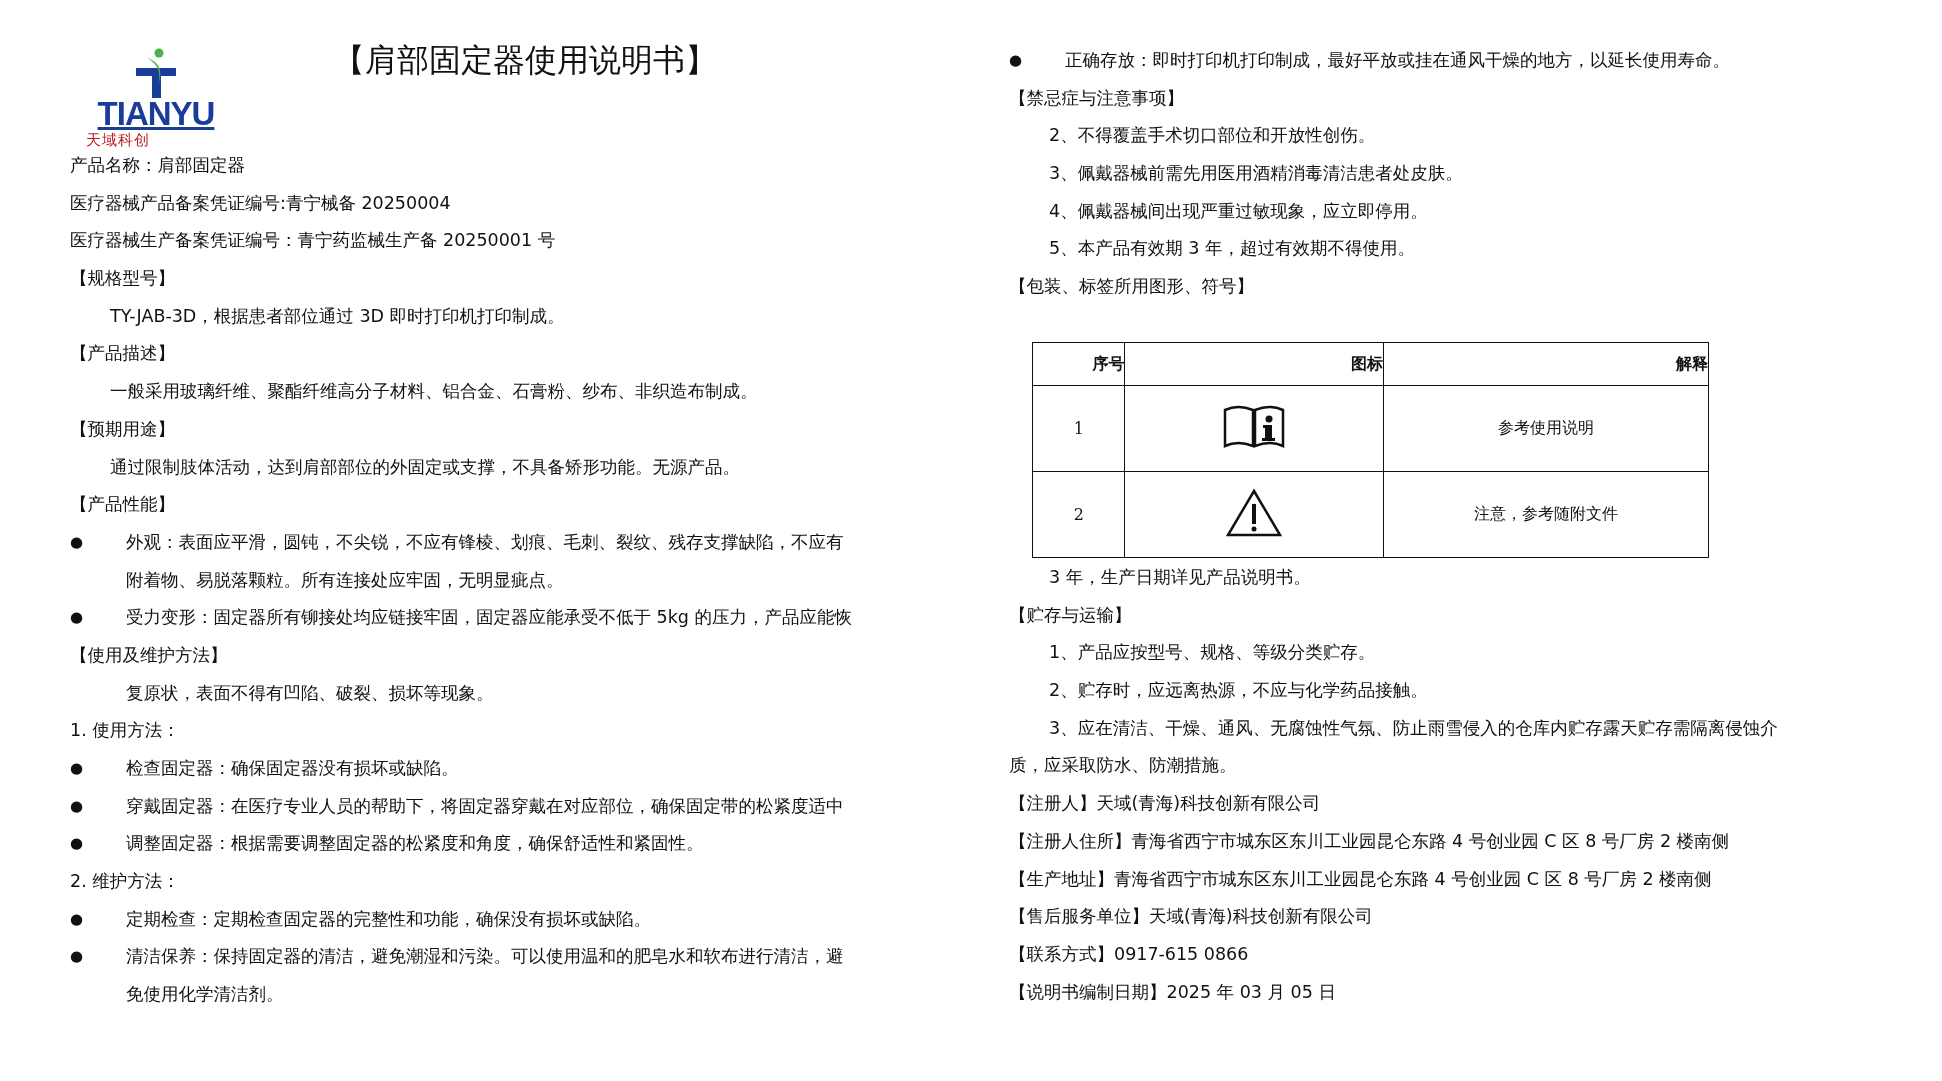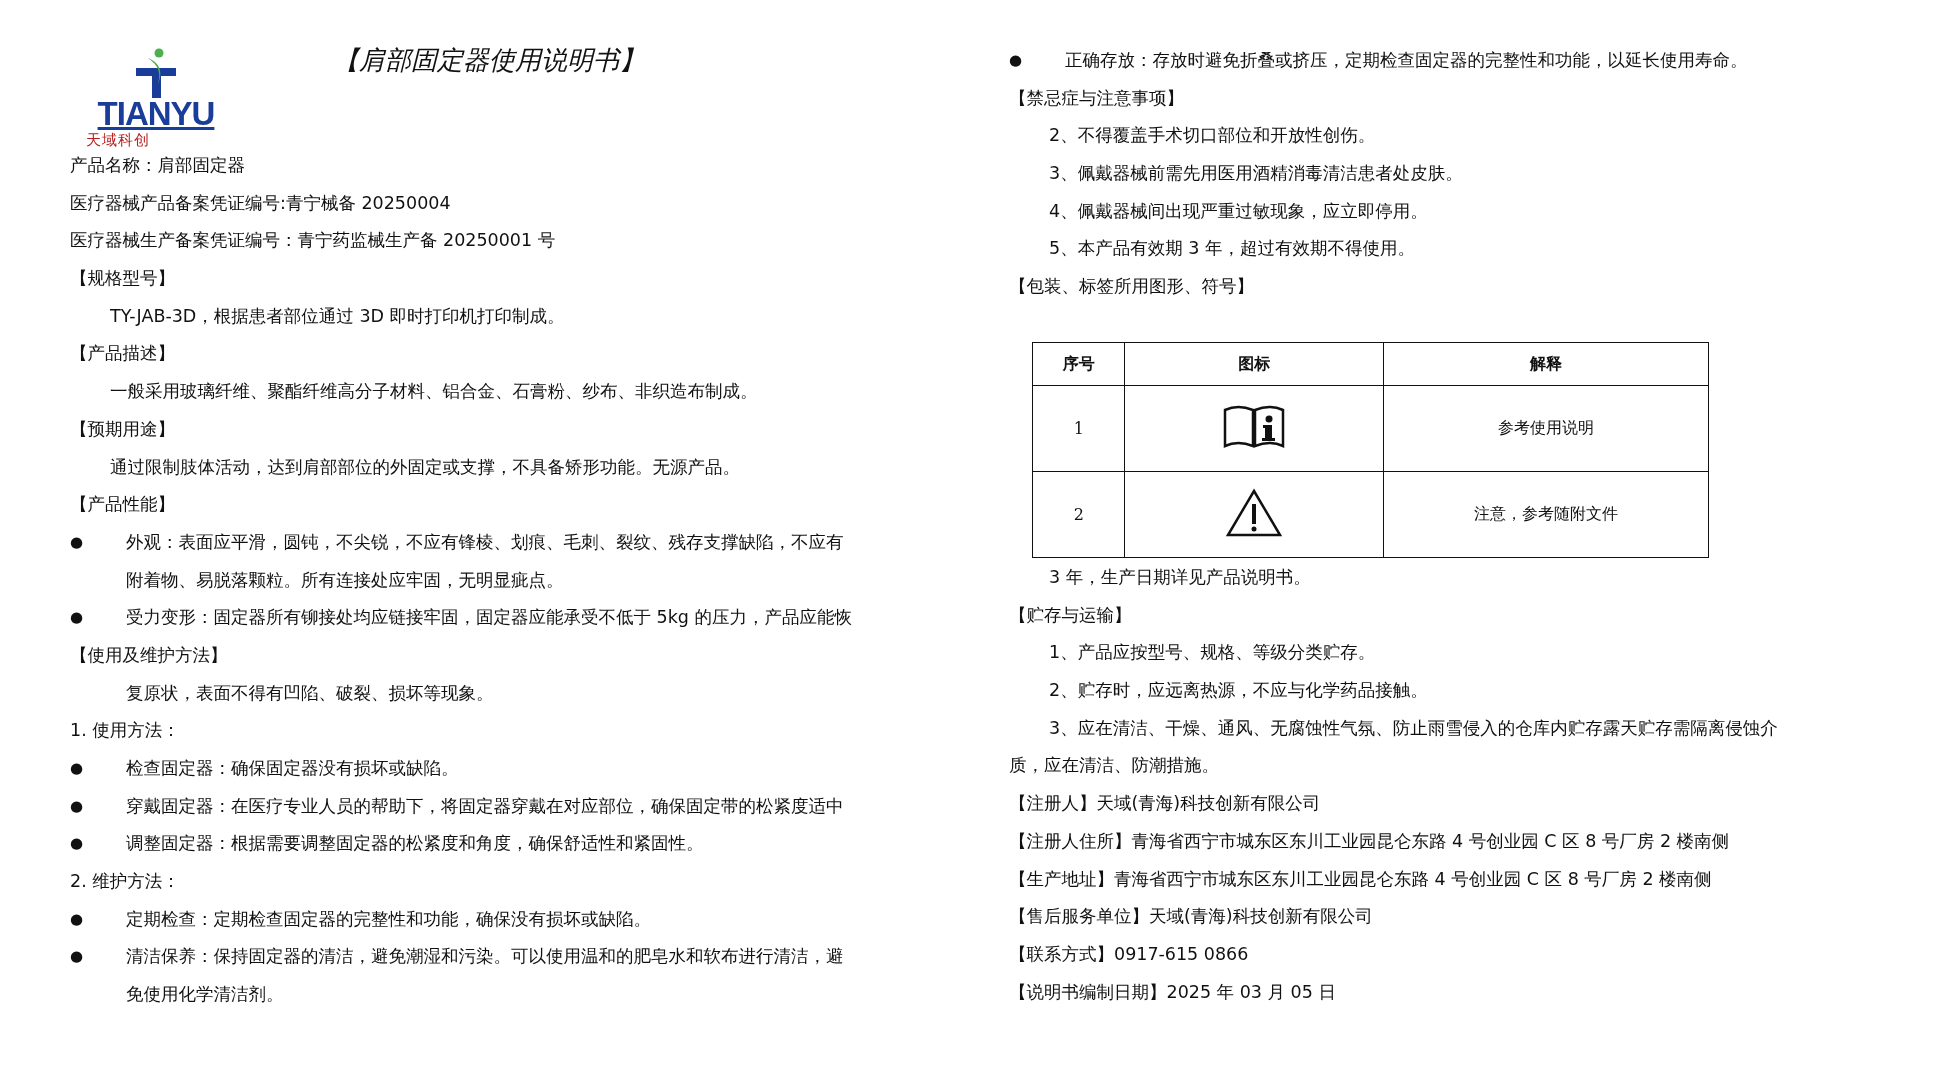--- a/index.html
+++ b/index.html
@@ -6,38 +6,38 @@
   body { width:1942px; height:1081px; position:relative; overflow:hidden;
          font-family:"DejaVu Sans","Liberation Sans",sans-serif; color:#111; }
   .logo { position:absolute; left:86px; top:48px; width:140px; height:105px; }
   .logo-mark { position:absolute; left:42px; top:0; width:56px; height:50px; }
   .logo-text { position:absolute; left:0; top:50px; width:140px; text-align:center;
                font-family:"Liberation Sans",sans-serif; font-weight:bold; font-size:33px;
                color:#1b3d9a; letter-spacing:-1px; line-height:32px;text-decoration:underline; }
   .logo-sub { position:absolute; left:0; top:83px; width:140px; text-align:left;
               font-size:15px; color:#b91c1c; line-height:18px; letter-spacing:1px; }
   .doc-title { position:absolute; left:333px; top:42px; font-family:"DejaVu Serif","Liberation Serif",serif;
-               font-size:26px; line-height:36px; color:#111; white-space:nowrap;font-style:italic; }
+               font-size:32px; line-height:36px; color:#111; white-space:nowrap; }
   .col { position:absolute; font-size:17.5px; line-height:37.7px; white-space:nowrap; }
   .col-left { left:70px; top:147px; width:900px; }
   .col-right-top { left:1009px; top:42px; width:900px; }
   .col-right-bottom { left:1009px; top:559px; width:900px; }
   .line { height:37.7px; position:relative; }
   .b { font-weight:normal; }
   .ind { padding-left:40px; }
   .bullet-row { position:relative; padding-left:56px; }
   .bullet-row .dot { position:absolute; left:0; top:0; font-size:15px; }
   .cont { padding-left:56px; }
   .r-bullet { padding-left:56px; position:relative; }
   .r-bullet .dot { position:absolute; left:0; top:0; font-size:15px; }
   .num { padding-left:40px; }
   .sym-table { position:absolute; left:1032px; top:342px; width:677px; height:213px;
                border-collapse:collapse; font-size:16px; }
   .sym-table td, .sym-table th { border:1.5px solid #111; text-align:center; vertical-align:middle; padding:0; }
-  .sym-table th { height:42px; font-weight:bold; font-size:16px; }
+  .sym-table th { height:42px; font-weight:bold; font-size:16px;text-align:right; }
   .sym-table td { height:85px; }
   .c1 { width:92px; font-family:"DejaVu Serif",serif; }
   .c2 { width:259px; }
   .c3 { width:326px; }
 </style>
 </head>
 <body>
 
 <div class="logo">
   <svg class="logo-mark" viewBox="0 0 56 50">
@@ -95,21 +95,21 @@
     <span class="dot">●</span><span>定期检查：定期检查固定器的完整性和功能，确保没有损坏或缺陷。</span>
   </div>
   <div class="line bullet-row">
     <span class="dot">●</span><span>清洁保养：保持固定器的清洁，避免潮湿和污染。可以使用温和的肥皂水和软布进行清洁，避</span>
   </div>
   <div class="line cont">免使用化学清洁剂。</div>
 </div>
 
 <div class="col col-right-top">
   <div class="line r-bullet">
-    <span class="dot">●</span><span>正确存放：存放时避免折叠或挤压，定期检查固定器的完整性和功能，以延长使用寿命。</span>
+    <span class="dot">●</span><span>正确存放：即时打印机打印制成，最好平放或挂在通风干燥的地方，以延长使用寿命。</span>
   </div>
   <div class="line b">【禁忌症与注意事项】</div>
   <div class="line num">2、不得覆盖手术切口部位和开放性创伤。</div>
   <div class="line num">3、佩戴器械前需先用医用酒精消毒清洁患者处皮肤。</div>
   <div class="line num">4、佩戴器械间出现严重过敏现象，应立即停用。</div>
   <div class="line num">5、本产品有效期 3 年，超过有效期不得使用。</div>
   <div class="line b">【包装、标签所用图形、符号】</div>
 </div>
 
 <table class="sym-table">
@@ -146,21 +146,21 @@
   </tr>
 </tbody>
   </table>
 
 <div class="col col-right-bottom">
   <div class="line num">3 年，生产日期详见产品说明书。</div>
   <div class="line b">【贮存与运输】</div>
   <div class="line num">1、产品应按型号、规格、等级分类贮存。</div>
   <div class="line num">2、贮存时，应远离热源，不应与化学药品接触。</div>
   <div class="line num">3、应在清洁、干燥、通风、无腐蚀性气氛、防止雨雪侵入的仓库内贮存露天贮存需隔离侵蚀介</div>
-  <div class="line">质，应在清洁、防潮措施。</div>
+  <div class="line">质，应采取防水、防潮措施。</div>
   <div class="line">
     <span class="b">【注册人】</span><span>天域(青海)科技创新有限公司</span>
   </div>
   <div class="line">
     <span class="b">【注册人住所】</span><span>青海省西宁市城东区东川工业园昆仑东路 4 号创业园 C 区 8 号厂房 2 楼南侧</span>
   </div>
   <div class="line">
     <span class="b">【生产地址】</span><span>青海省西宁市城东区东川工业园昆仑东路 4 号创业园 C 区 8 号厂房 2 楼南侧</span>
   </div>
   <div class="line">

